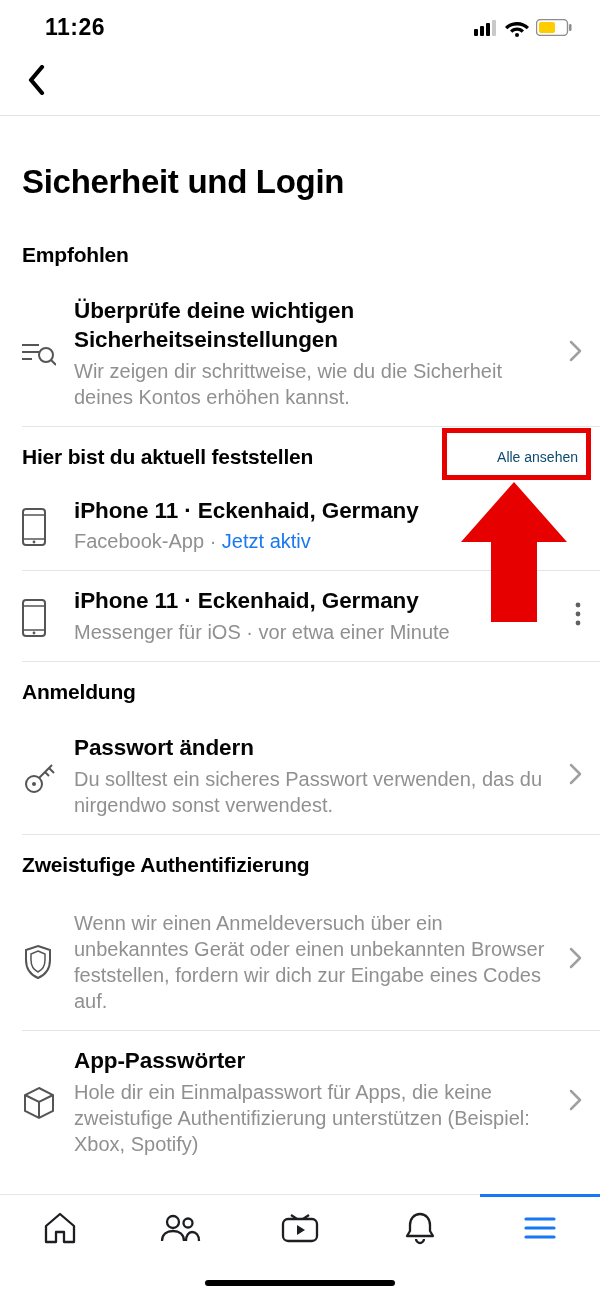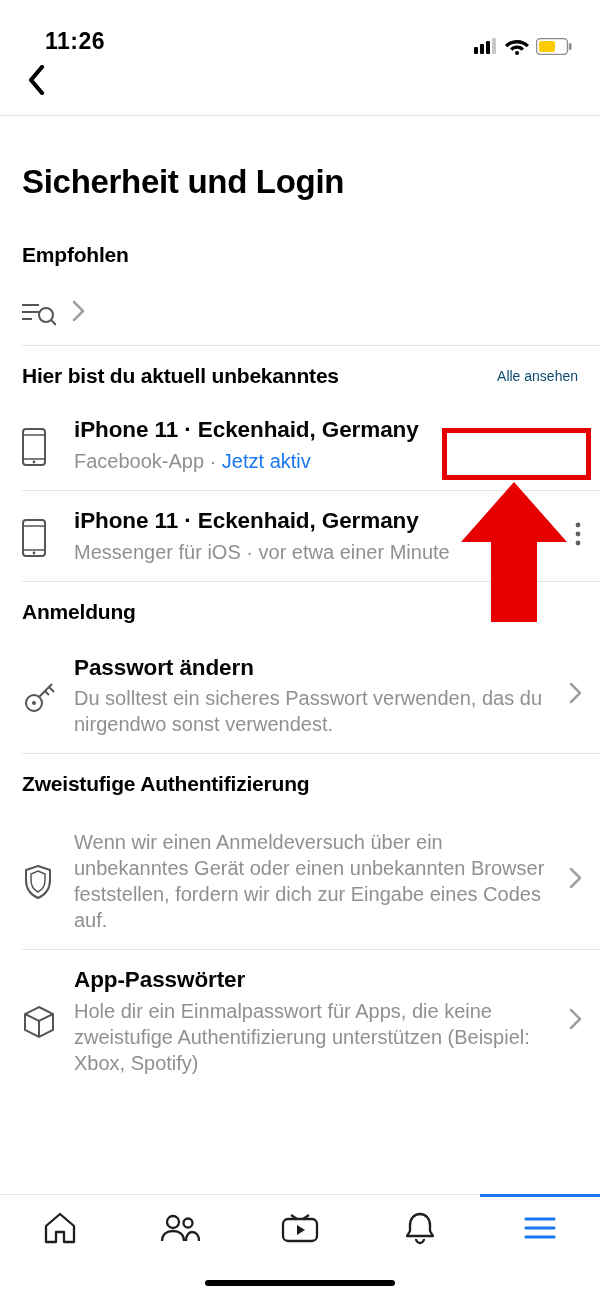--- a/index.html
+++ b/index.html
@@ -1,18 +1,18 @@
 <!DOCTYPE html>
 <html><head>
   <meta charset="utf-8">
   <style>
     * { margin: 0; padding: 0; box-sizing: border-box; -webkit-font-smoothing: antialiased; }
     body { width: 600px; height: 1298px; background: #fff; font-family: -apple-system, 'Helvetica Neue', Arial, sans-serif; position: relative; overflow: hidden; }
 
-    .status-bar { display: flex; justify-content: space-between; align-items: flex-end; height: 55px; padding: 0 28px 0 45px; }
+    .status-bar { display: flex; justify-content: space-between; align-items: center; height: 55px; padding: 0 28px 0 45px; }
     .status-time { font-size: 23px; font-weight: 600; letter-spacing: 0.5px; }
     .status-right { display: flex; align-items: center; gap: 7px; }
 
     .nav-back { padding: 10px 22px 16px 28px; }
 
     .divider-full { height: 1px; background: #e4e4e4; }
     .divider-inset { height: 1px; background: #e4e4e4; margin-left: 22px; }
 
     .page-title { font-size: 33px; font-weight: 700; padding: 18px 22px 28px 22px; letter-spacing: -0.3px; }
 
@@ -83,31 +83,35 @@
   <div class="list-item">
     <div class="item-icon">
       <svg width="34" height="28" viewBox="0 0 34 28">
           <line x1="0" y1="4" x2="17" y2="4" stroke="#555" stroke-width="2"></line>
           <line x1="0" y1="11" x2="17" y2="11" stroke="#555" stroke-width="2"></line>
           <line x1="0" y1="18" x2="10" y2="18" stroke="#555" stroke-width="2"></line>
           <circle cx="24" cy="14" r="7" stroke="#555" stroke-width="2" fill="none"></circle>
           <line x1="29" y1="19" x2="34" y2="24" stroke="#555" stroke-width="2"></line>
         </svg>
     </div>
+    <div class="item-body">
+      <div class="item-title">Überprüfe deine wichtigen Sicherheitseinstellungen</div>
+      <div class="item-sub">Wir zeigen dir schrittweise, wie du die Sicherheit deines Kontos erhöhen kannst.</div>
+    </div>
     <div class="item-tail">
       <svg width="13" height="22" viewBox="0 0 13 22">
           <path d="M2 2 L11 11 L2 20" stroke="#a0a0a0" stroke-width="2.5" fill="none" stroke-linecap="round" stroke-linejoin="round"></path>
         </svg>
     </div>
   </div>
 
   <div class="divider-inset"></div>
 
   <div class="section-header" style="padding-top:18px;padding-bottom:18px;">
-    <div class="section-title">Hier bist du aktuell unbekanntes</div>
+    <div class="section-title">Hier bist du aktuell feststellen</div>
     <div class="section-link">Alle ansehen</div>
   </div>
 
   <div class="list-item" style="padding-top:10px;">
     <div class="item-icon">
       <svg width="24" height="38" viewBox="0 0 24 38">
           <rect x="1" y="1" width="22" height="36" rx="3" stroke="#555" stroke-width="2" fill="none"></rect>
           <line x1="1" y1="7" x2="23" y2="7" stroke="#555" stroke-width="1.5"></line>
           <line x1="1" y1="31" x2="23" y2="31" stroke="#555" stroke-width="1.5"></line>
           <circle cx="12" cy="34" r="1.4" fill="#555"></circle>

